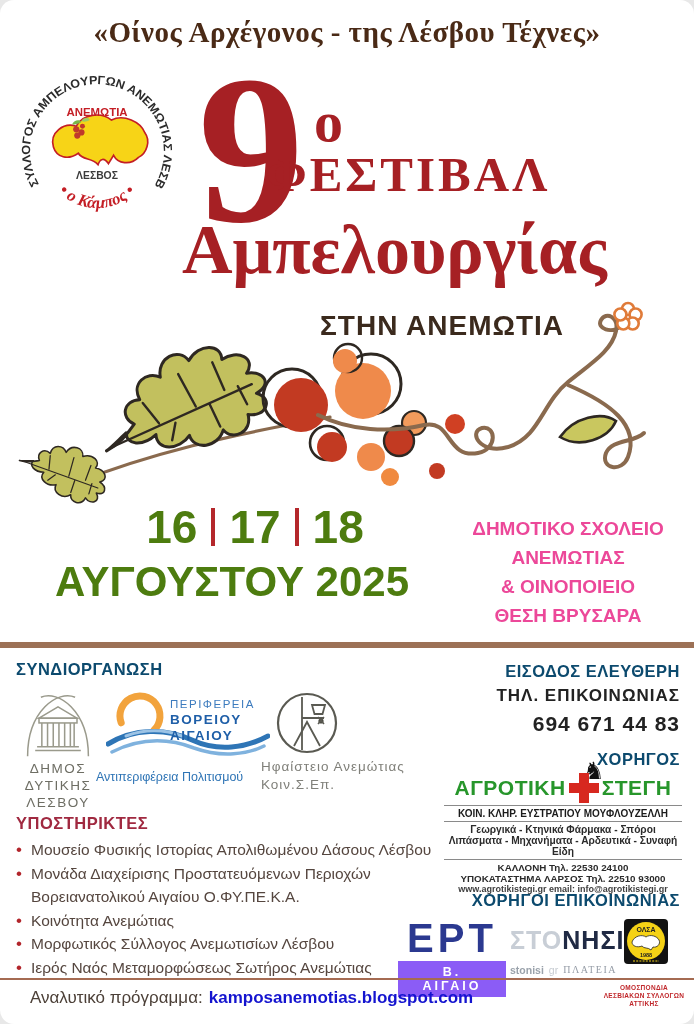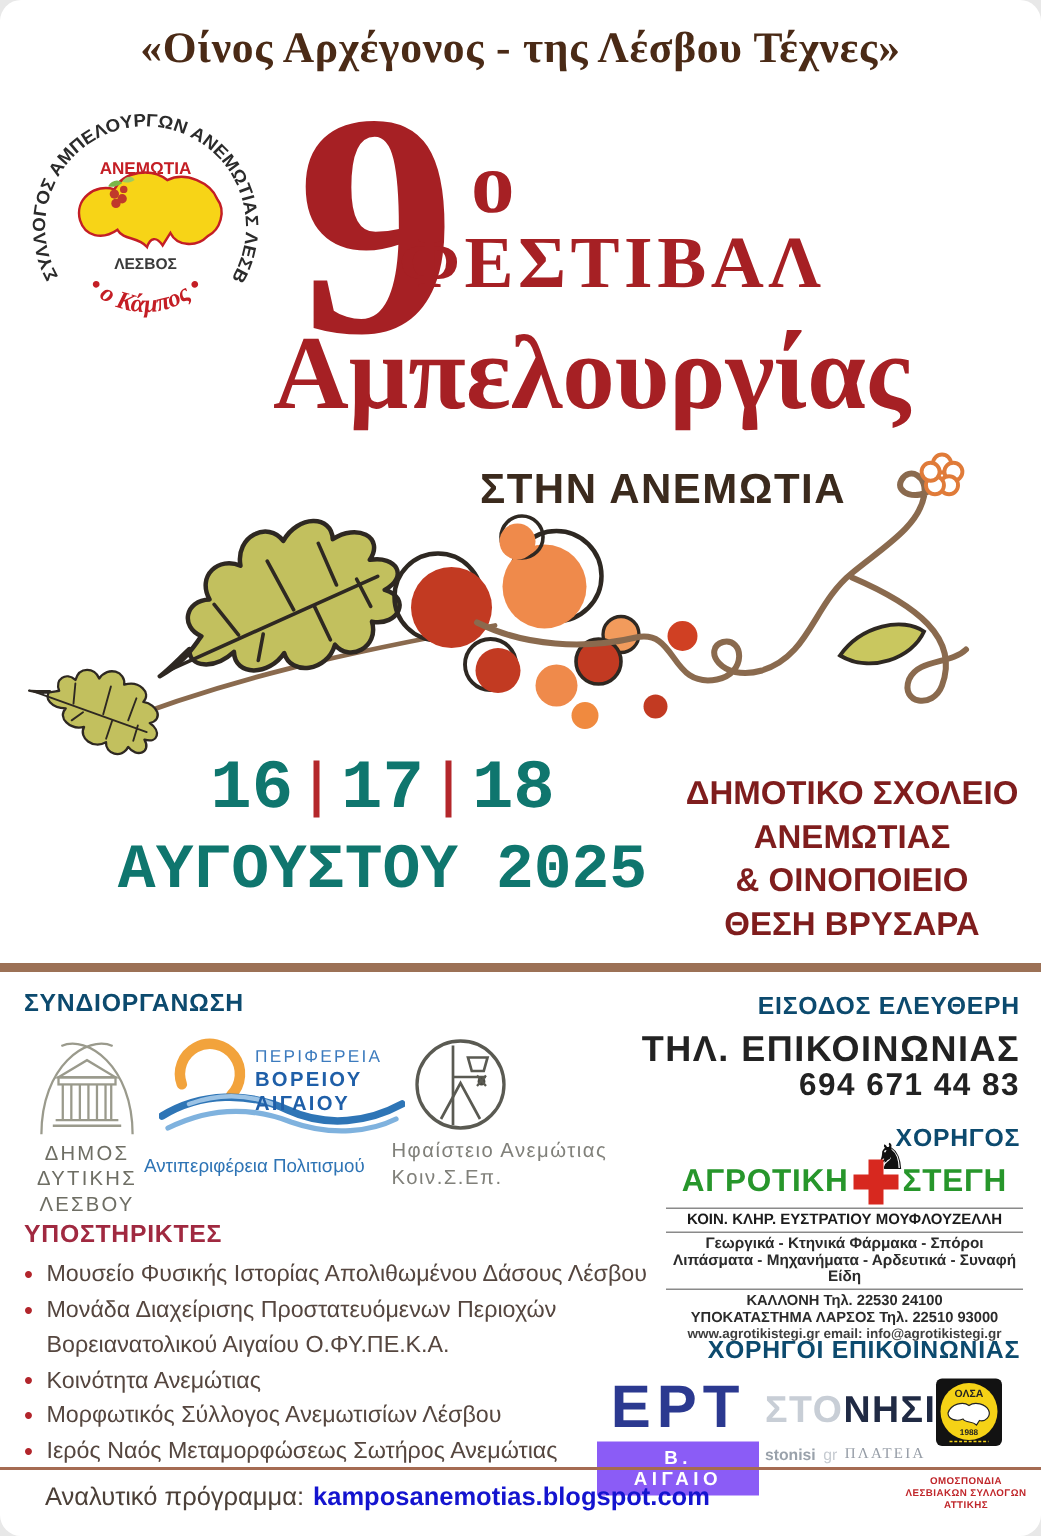--- a/index.html
+++ b/index.html
@@ -15,41 +15,41 @@
   .nine{top:44px;left:198px;font-family:"Liberation Serif",serif;font-weight:700;
         font-size:212px;line-height:1;color:#A62024;}
   .ord{top:88px;left:314px;font-family:"Liberation Serif",serif;font-weight:700;font-size:58px;color:#A62024;}
   .festival{top:146px;left:266px;font-family:"Liberation Serif",serif;font-weight:700;
             font-size:49px;color:#A62024;letter-spacing:3px;}
   .subject{top:210px;left:182px;font-family:"Liberation Serif",serif;font-weight:600;
            font-size:70px;color:#A62024;}
   .location{top:310px;left:320px;font-weight:700;font-size:28px;color:#3B2A1D;letter-spacing:1px;}
 
   
-  .dates{top:500px;left:55px;width:400px;text-align:center;color:#0f766e;
-         font-family:Liberation Mono, monospace;font-weight:700;}
+  .dates{top:500px;left:55px;width:400px;color:#4d7c0f;
+         font-family:Liberation Sans, sans-serif;font-weight:700;}
   .days{font-size:46px;display:flex;align-items:center;justify-content:center;}
   .daysep{display:inline-block;width:4px;height:38px;background:#B4272B;margin:0 14px;}
   .month{font-size:42px;letter-spacing:0px;margin-top:4px;}
 
   
   .venue{top:514px;left:448px;width:240px;text-align:center;font-weight:700;
-         font-size:22px;line-height:29px;color:#7f1d1d;}
+         font-size:19px;line-height:29px;color:#ec4899;}
 
   .divider{top:642px;left:0;width:694px;height:6px;background:#9C7156;}
   .footline{top:978px;left:0;width:694px;height:2px;background:#A56B52;}
 
   .redhead{font-weight:700;font-size:16.5px;color:#0c4a6e;letter-spacing:.5px;}
   .co-head{top:660px;left:16px;}
   .entry-free{top:662px;right:14px;text-align:right;}
   .sponsor-head{top:750px;right:14px;text-align:right;}
   .media-head{top:891px;right:14px;text-align:right;}
   .sup-head{top:814px;left:16px;color:#A02940;font-weight:700;font-size:16.5px;letter-spacing:.5px;}
 
-  .phone-label{top:686px;right:14px;font-weight:700;font-size:24px;color:#222;letter-spacing:1px;}
+  .phone-label{top:686px;right:14px;font-weight:700;font-size:17px;color:#222;letter-spacing:1px;}
   .phone{top:712px;right:14px;font-weight:700;font-size:21px;color:#222;letter-spacing:1px;}
 
   
   .dimos-text{top:760px;left:8px;width:100px;text-align:center;font-size:13.5px;line-height:17px;
               color:#6E6E64;letter-spacing:1.5px;}
   .region-sub{top:770px;left:96px;width:182px;text-align:left;font-size:12.5px;color:#2E74B5;}
   .ifaisteio-text{top:758px;left:261px;font-size:13.5px;line-height:18px;color:#80807A;letter-spacing:1px;}
 
   
   .agrotiki{top:773px;right:8px;width:246px;text-align:center;color:#222;}

